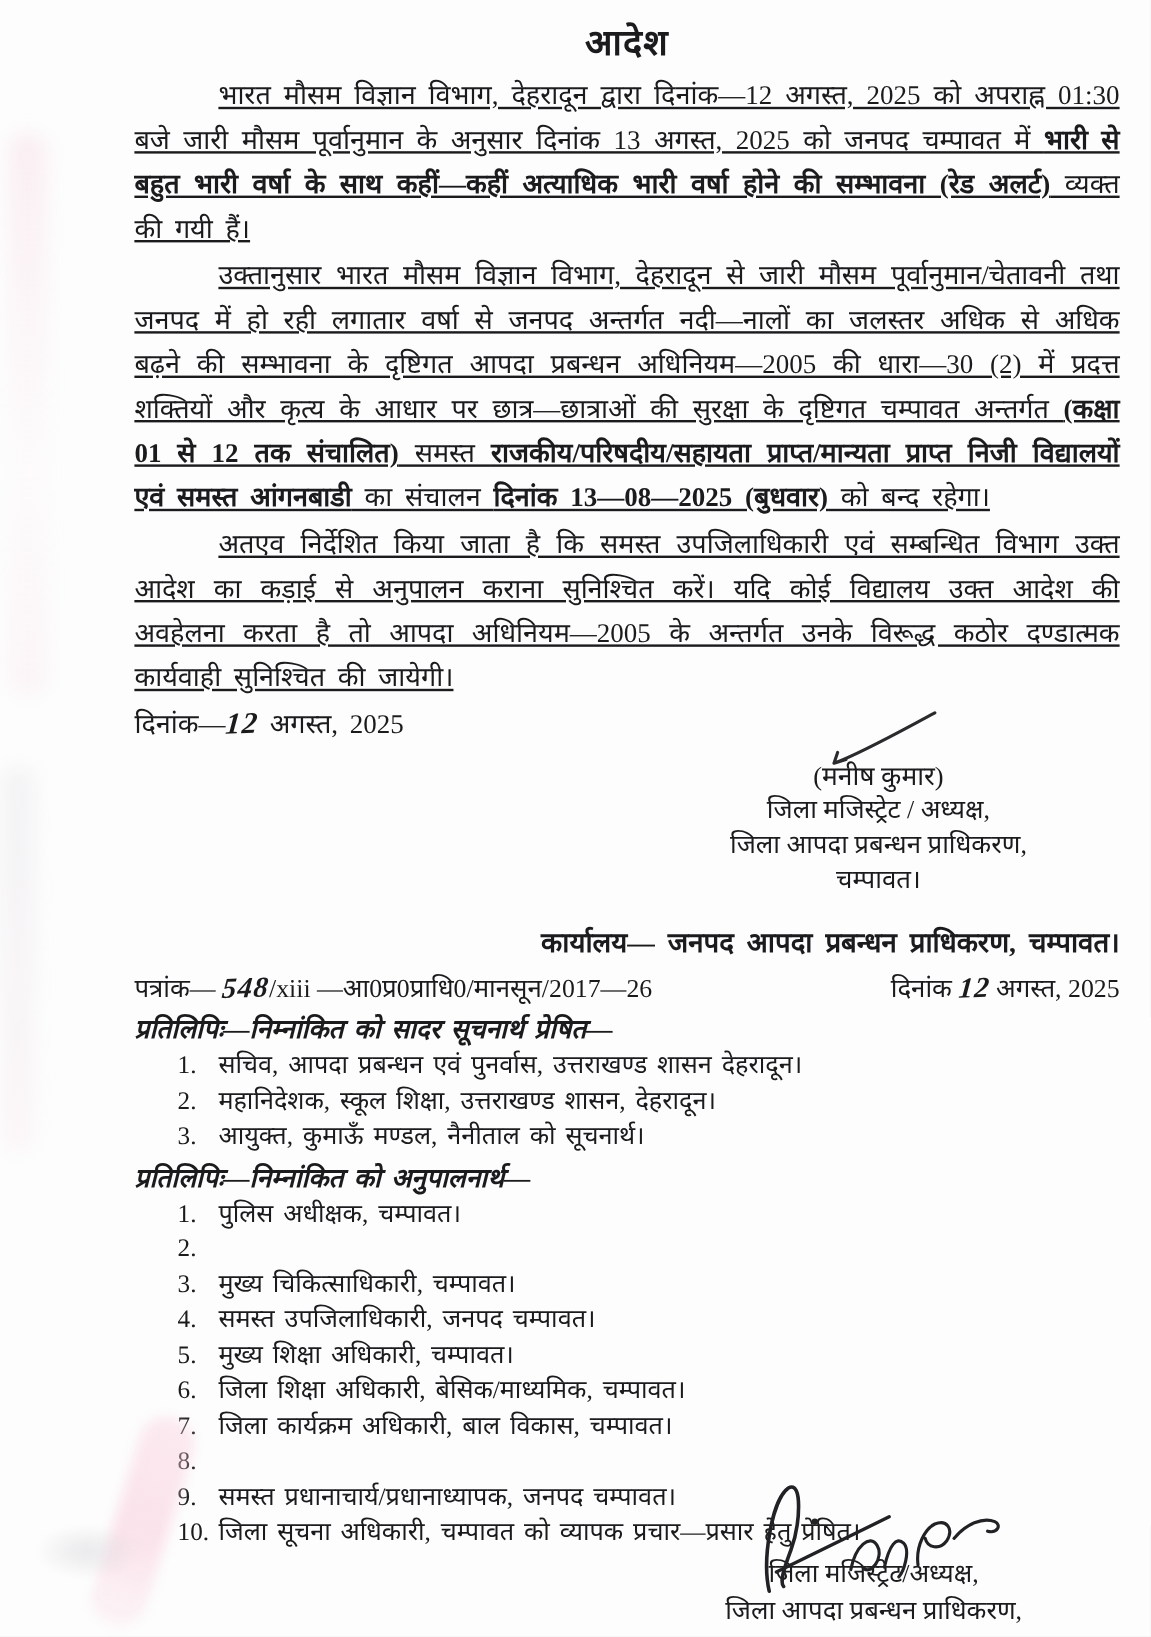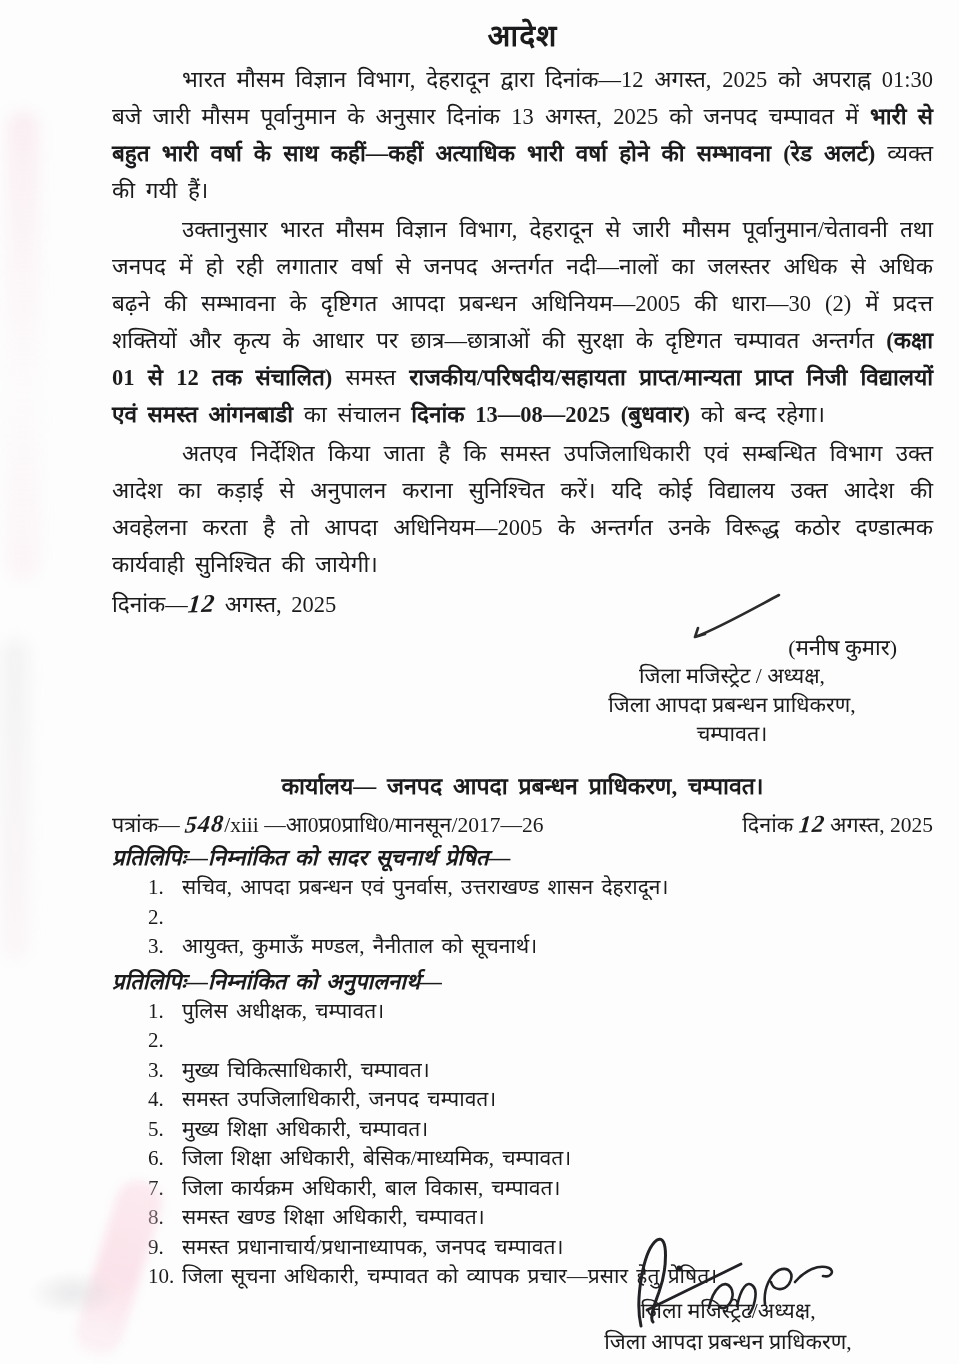--- a/index.html
+++ b/index.html
@@ -44,20 +44,21 @@
     font-size:30px;font-weight:700;
     letter-spacing:1px;
   }
   p.body{
     margin:0;
     font-size:22.5px;
     line-height:37px;
     text-align:justify;
     text-indent:70px;
     word-spacing:5px;
+    text-decoration:underline;
   }
   p.body + p.body{margin-top:2px;}
   .b{font-weight:700;}
   .dateline{
     margin-top:3px;
     font-size:22.5px;line-height:36px;
     word-spacing:4px;
   }
   .hand{
     display:inline-block;
@@ -66,27 +67,27 @@
     transform:skewX(-7deg) rotate(-2deg);
     letter-spacing:1px;
   }
   .sig-block{
     width:330px;
     margin:10px 36px 0 auto;
     text-align:center;
     font-size:21.5px;line-height:29px;
     position:relative;
   }
-  .sig-block .name{font-size:22px;text-align:right;}
+  .sig-block .name{font-size:22px;}
   .sig-stroke{
     position:absolute;left:120px;top:-44px;
   }
   .office-heading{
     margin-top:20px;
-    text-align:center;
+    text-align:right;
     font-size:23px;font-weight:700;
     word-spacing:5px;
   }
   .ref-row{
     display:flex;justify-content:space-between;align-items:baseline;
     margin-top:8px;
     font-size:21.5px;
   }
   .copy-heading{
     margin-top:4px;
@@ -152,20 +153,21 @@
   </div>
 
   <div class="copy-heading">प्रतिलिपिः—निम्नांकित को सादर सूचनार्थ प्रेषित—</div>
   <div class="list">
     <div class="li">
         <span class="num">1.</span>
         <span>सचिव, आपदा प्रबन्धन एवं पुनर्वास, उत्तराखण्ड शासन देहरादून।</span>
       </div>
     <div class="li">
         <span class="num">2.</span>
+        <span>महानिदेशक, स्कूल शिक्षा, उत्तराखण्ड शासन, देहरादून।</span>
       </div>
     <div class="li">
         <span class="num">3.</span>
         <span>आयुक्त, कुमाऊँ मण्डल, नैनीताल को सूचनार्थ।</span>
       </div>
   </div>
 
   <div class="copy-heading">प्रतिलिपिः—निम्नांकित को अनुपालनार्थ—</div>
   <div class="list">
     <div class="li">
@@ -190,21 +192,20 @@
     <div class="li">
         <span class="num">6.</span>
         <span>जिला शिक्षा अधिकारी, बेसिक/माध्यमिक, चम्पावत।</span>
       </div>
     <div class="li">
         <span class="num">7.</span>
         <span>जिला कार्यक्रम अधिकारी, बाल विकास, चम्पावत।</span>
       </div>
     <div class="li">
         <span class="num">8.</span>
-        <span>समस्त खण्ड शिक्षा अधिकारी, चम्पावत।</span>
       </div>
     <div class="li">
         <span class="num">9.</span>
         <span>समस्त प्रधानाचार्य/प्रधानाध्यापक, जनपद चम्पावत।</span>
       </div>
     <div class="li">
         <span class="num">10.</span>
         <span>जिला सूचना अधिकारी, चम्पावत को व्यापक प्रचार—प्रसार हेतु प्रेषित।</span>
       </div>
   </div>

